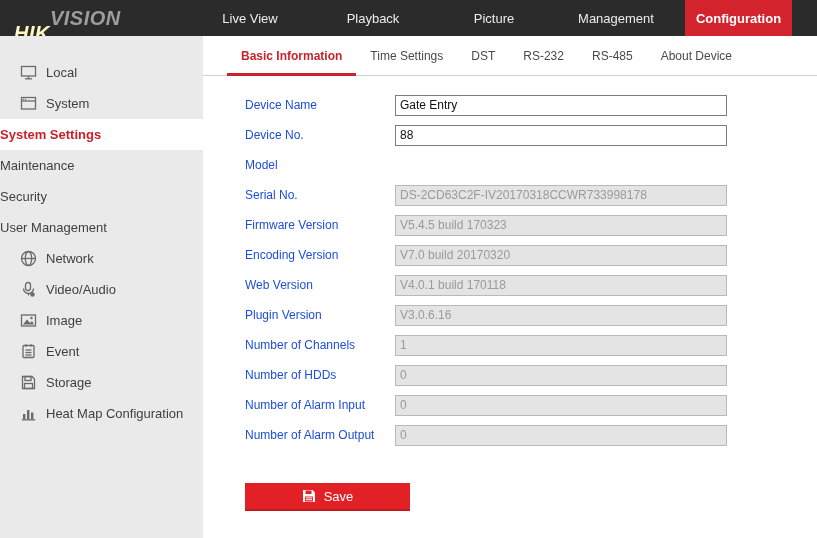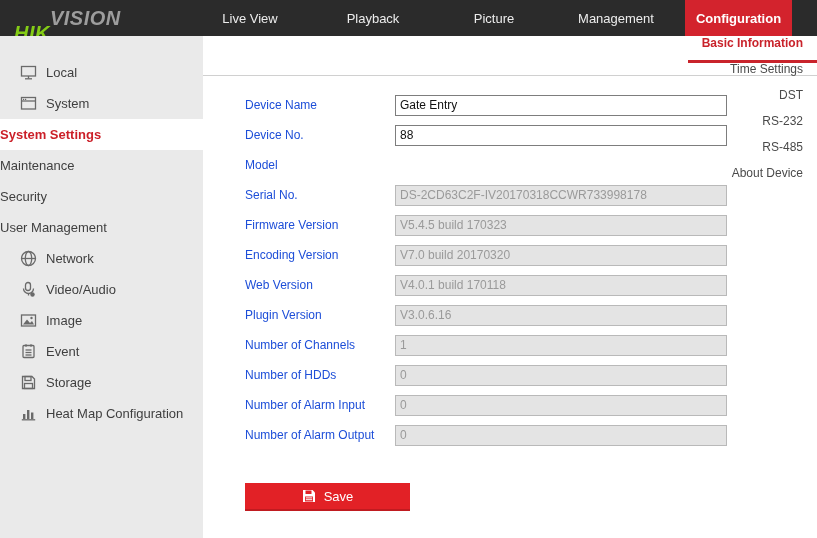--- a/index.html
+++ b/index.html
@@ -14,21 +14,21 @@
   
   .topbar {
     position:absolute; left:0; top:0; width:817px; height:36px;
     background:#2b2b2b;
   }
   .logo {
     position:absolute; left:14px; top:0; height:36px;
     display:flex; align-items:center;
     font-style:italic; font-weight:bold; font-size:20px; letter-spacing:0.5px;
   }
-  .logo .hik   { color:#84cc16;margin-top:31px; }
+  .logo .hik   { color:#fef9c3;margin-top:31px; }
   .logo .vision{ color:#9d9d9d; }
 
   .topnav-item {
     position:absolute; top:0; height:36px;
     display:flex; align-items:center; justify-content:center;
     color:#ececec; font-size:13px; cursor:pointer;
   }
   .topnav-item.active {
     background:#d3232d; color:#fff; font-weight:bold;
   }
@@ -59,21 +59,21 @@
   .side-item svg { stroke:#6a6a6a; fill:none; stroke-width:1.3; }
   .side-item svg .fillpart { fill:#6a6a6a; stroke:none; }
 
   
   .content {
     position:absolute; left:203px; top:36px; width:614px; height:502px;
     background:#fff;
   }
   .tabbar {
     height:40px; border-bottom:1px solid #d0d0d0;
-    display:flex; align-items:flex-end; padding-left:24px;flex-direction:column;
+    display:flex; align-items:flex-end; padding-left:24px;
   }
   .tab {
     font-size:12px; color:#4a4a4a; padding:0 14px 12px 14px;
     cursor:pointer; position:relative; white-space:nowrap;
   }
   .tab.active { color:#c9232b; font-weight:bold; }
   .tab.active::after {
     content:""; position:absolute; left:0; right:0; bottom:-1px;
     height:3px; background:#c9232b;
   }

